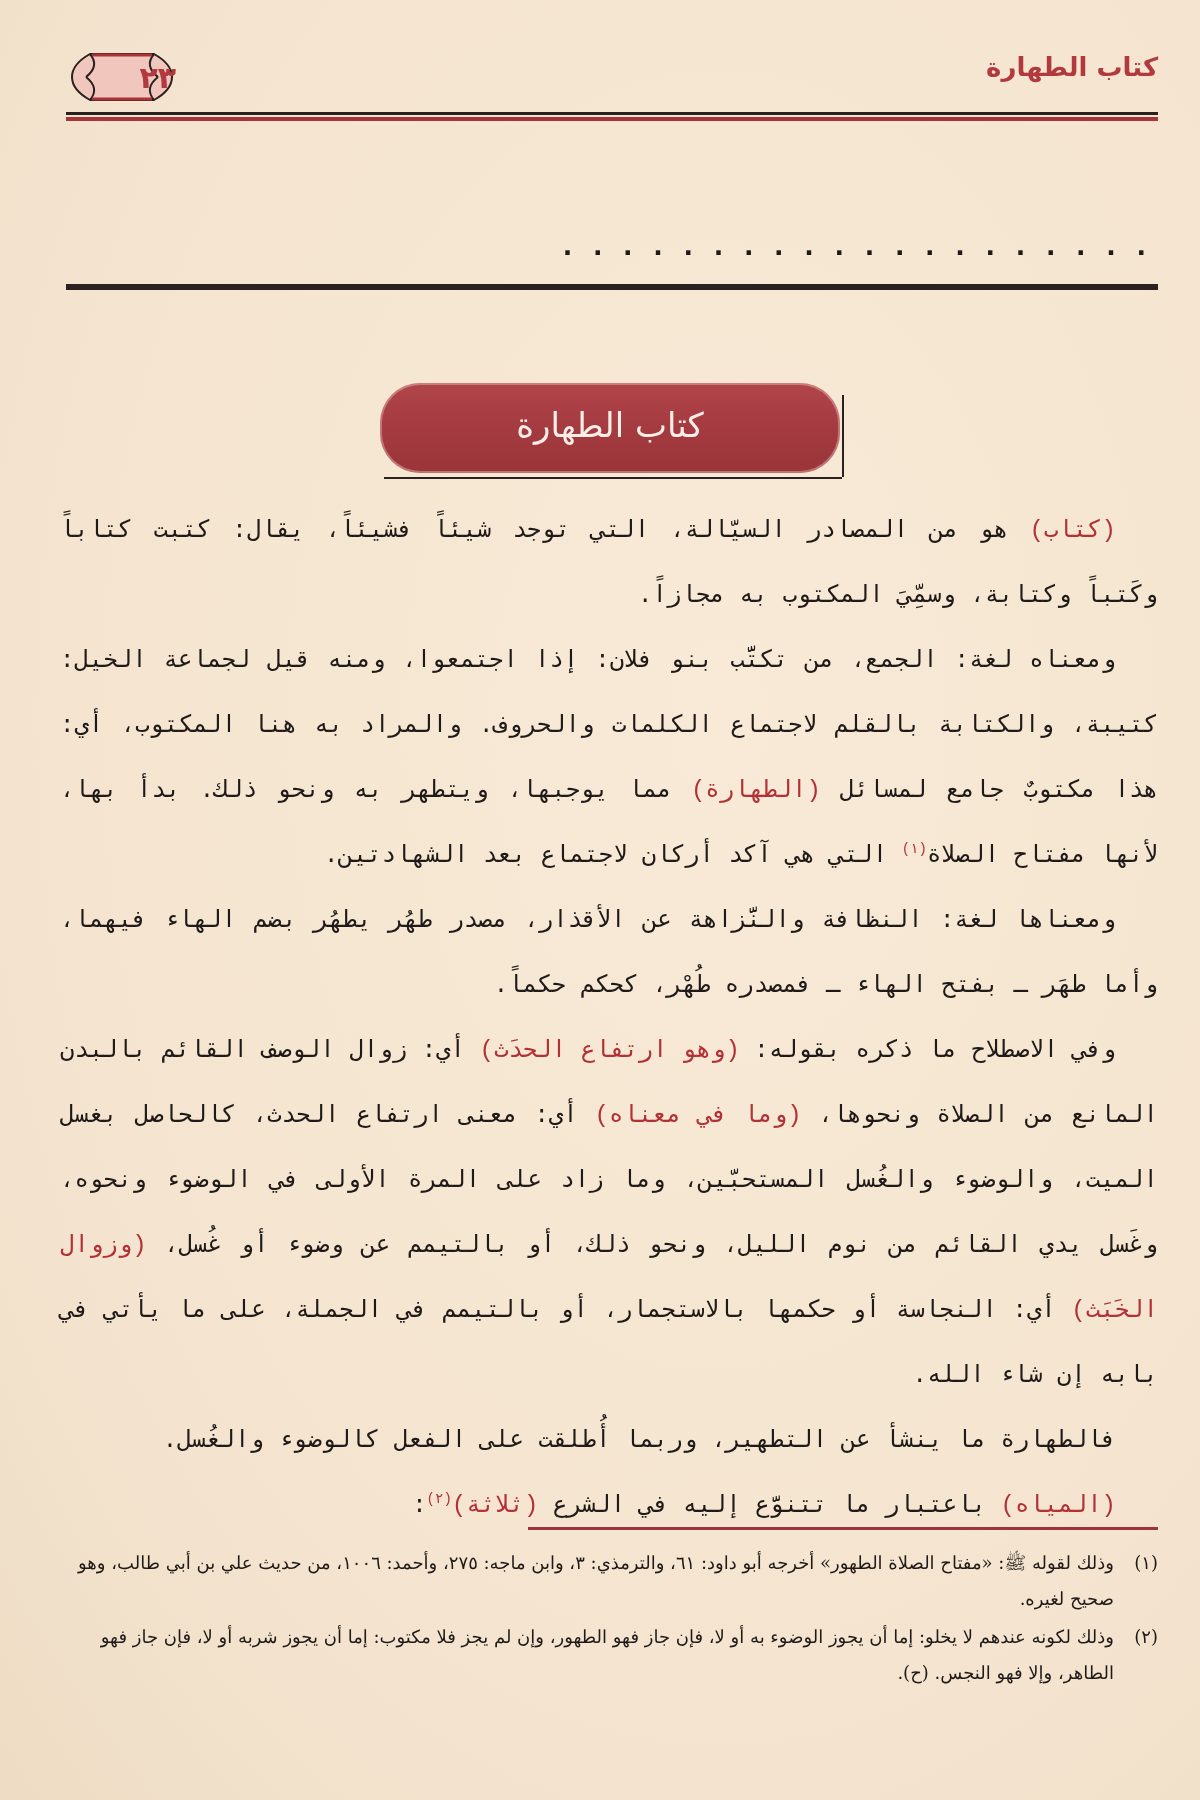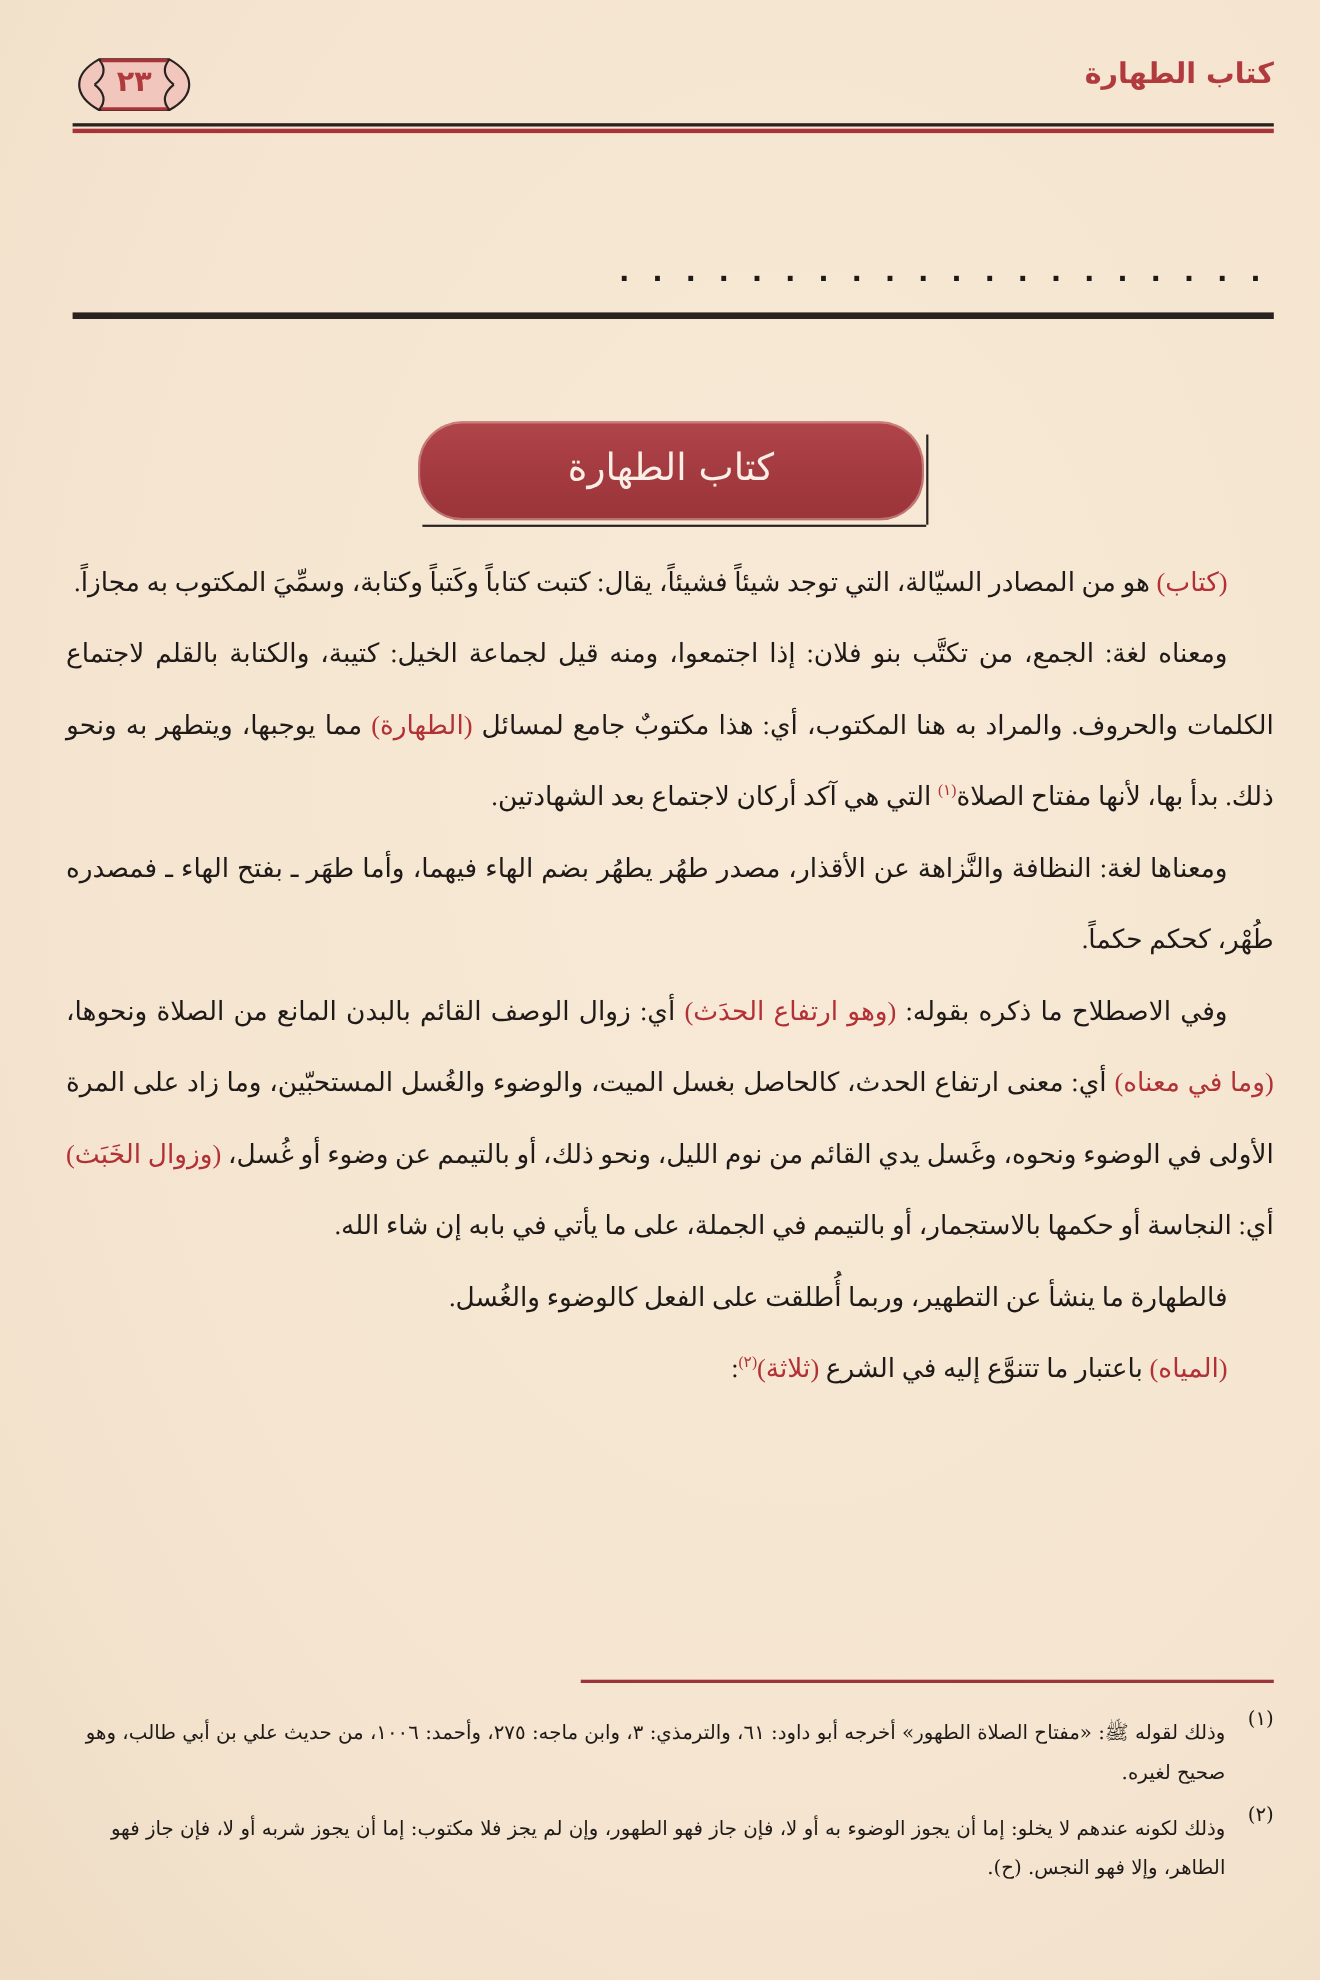--- a/index.html
+++ b/index.html
@@ -29,22 +29,21 @@
   }
   .page-badge {
     position: absolute;
     top: 50px; left: 68px;
     width: 108px; height: 54px;
   }
   .page-badge svg { position: absolute; left: 0; top: 0; }
   .page-badge .num {
     position: absolute;
     left: 0; right: 0; top: 10px;
-    text-align: center;
-    font-size: 26px;
+    font-size: 30px;
     font-weight: bold;
     color: #b03a3e;
     direction: rtl;
   }
   .header-rule-black {
     position: absolute;
     top: 112px; left: 66px; right: 42px;
     height: 3px; background: #2a2220;
   }
   .header-rule-red {
@@ -124,42 +123,42 @@
   }
 
   
   .body {
     position: absolute;
     top: 498px; right: 42px; left: 60px;
     font-size: 24px;
     line-height: 65px;
     text-align: justify;
     text-align-last: right;
-    font-family: Liberation Serif, serif;
+    font-family: Liberation Mono, monospace;
   }
   .body p { text-indent: 42px; }
   .red { color: #b23136; }
   sup { font-size: 14px; color: #b23136; vertical-align: super; line-height: 0; }
 
   
   .fn-rule {
     position: absolute;
     top: 1527px; left: 528px; right: 42px;
     height: 3px; background: #9c353a;
   }
   .footnotes {
     position: absolute;
     top: 1545px; right: 42px; left: 58px;
     font-size: 18px;
     line-height: 36px;
     font-family: "DejaVu Serif", "Liberation Serif", serif;
   }
   .fn { display: flex; margin-bottom: 2px; }
   .fn .marker { width: 44px; flex: none; color: #1f1a17; }
-  .fn .text { flex: 1; margin-top: 13px; }
+  .fn .text { flex: 1; }
 </style>
 </head>
 <body>
 
 <div class="page">
 
   <div class="run-header">كتاب الطهارة</div>
 
   <div class="page-badge">
     <svg width="108" height="54" viewBox="0 0 108 54">

